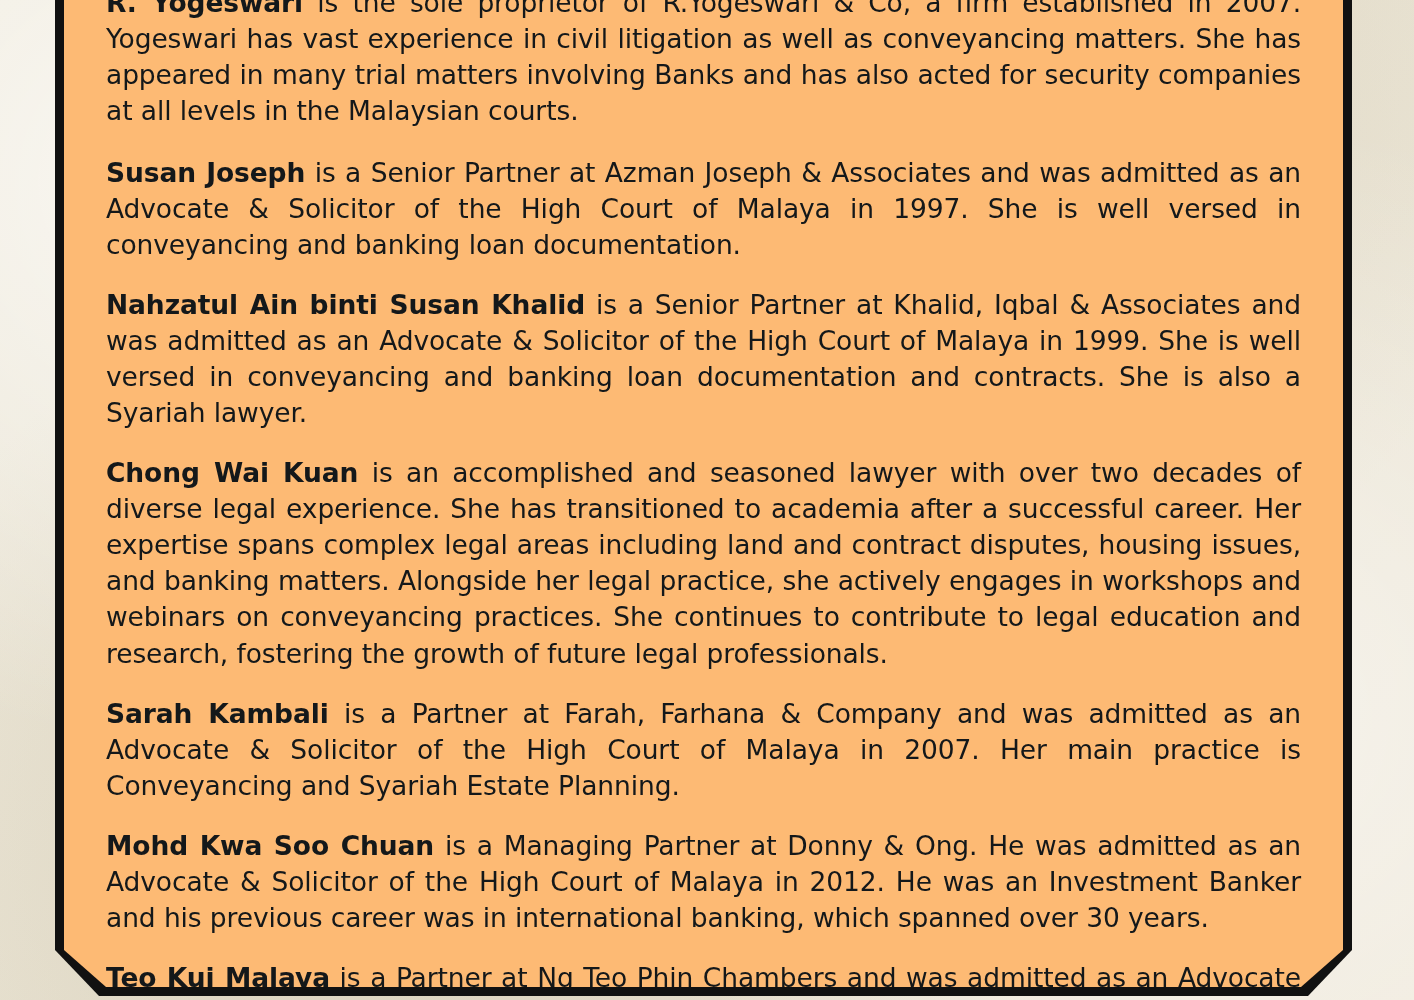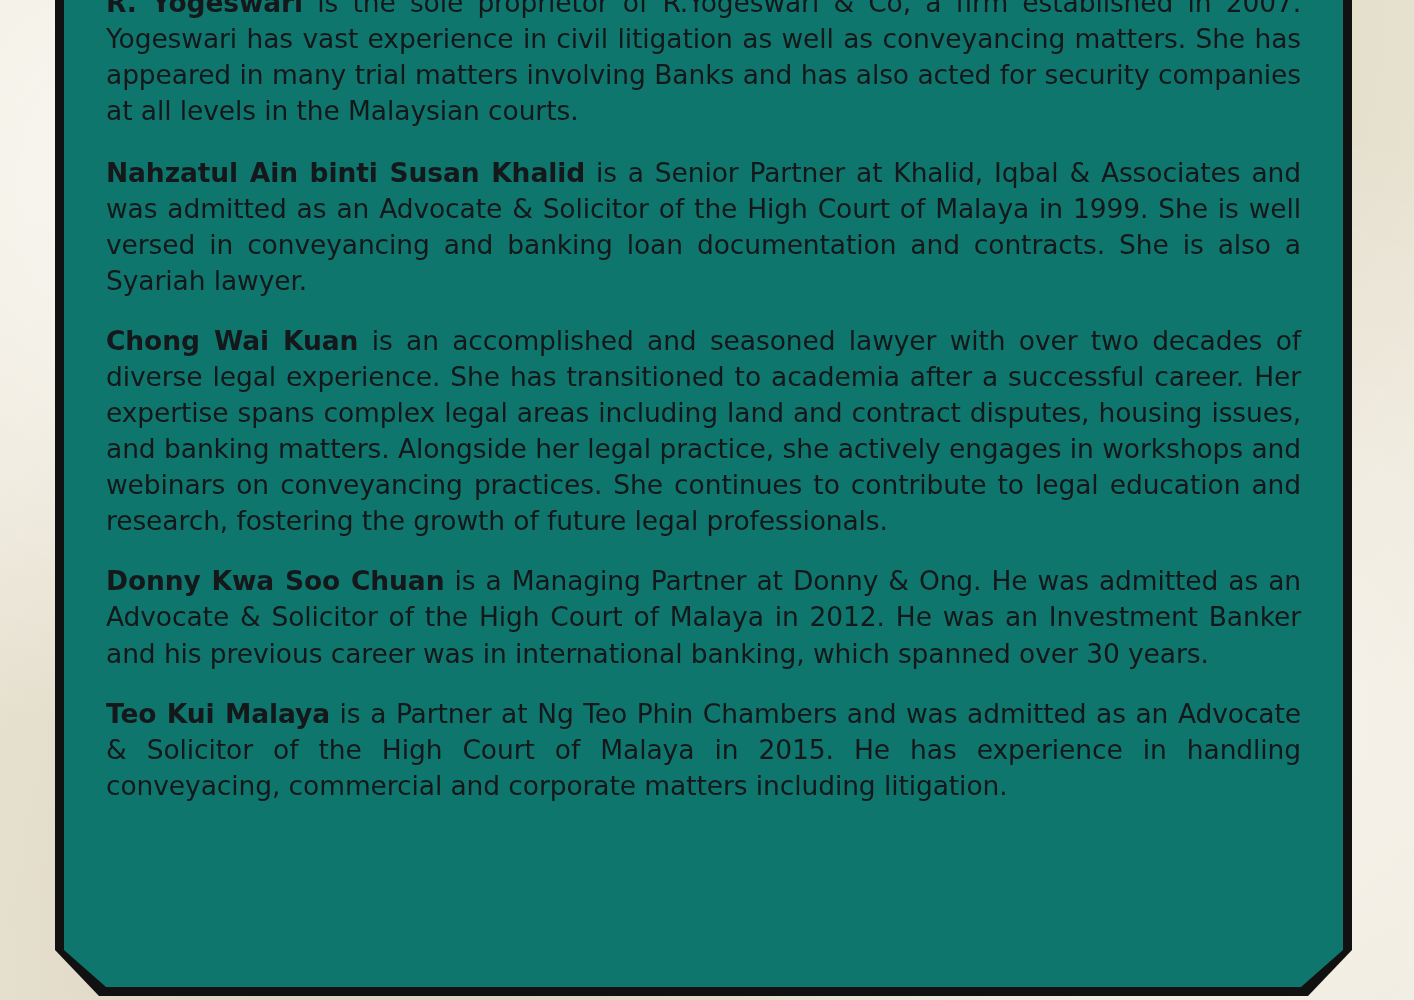--- a/index.html
+++ b/index.html
@@ -46,21 +46,21 @@
       1253px 1006px,
       44px 1006px,
       0px 960px
     );
   }
 
   .doc-panel {
     position: relative;
     width: 100%;
     height: 100%;
-    background: #0f766e;
+    background: #fdba74;
     box-sizing: border-box;
     padding: 0 42px;
     overflow: hidden;
     clip-path: polygon(
       0px 0px,
       1279px 0px,
       1279px 951px,
       1237px 988px,
       42px 988px,
       0px 951px
@@ -100,32 +100,38 @@
 <div class="page-bg"></div>
 
 <div class="doc-frame">
   <div class="doc-panel">
     <div class="content">
 
       <p class="para clipped">
         <span class="name">R. Yogeswari</span><span> is the sole proprietor of R.Yogeswari &amp; Co, a firm established in 2007. Yogeswari has vast experience in civil litigation as well as conveyancing matters. She has appeared in many trial matters involving Banks and has also acted for security companies at all levels in the Malaysian courts.</span>
       </p>
 
+      <p class="para">
+        <span class="name">Susan Joseph</span><span> is a Senior Partner at Azman Joseph &amp; Associates and was admitted as an Advocate &amp; Solicitor of the High Court of Malaya in 1997. She is well versed in conveyancing and banking loan documentation.</span>
+      </p>
 
       <p class="para">
         <span class="name">Nahzatul Ain binti Susan Khalid</span><span> is a Senior Partner at Khalid, Iqbal &amp; Associates and was admitted as an Advocate &amp; Solicitor of the High Court of Malaya in 1999. She is well versed in conveyancing and banking loan documentation and contracts. She is also a Syariah lawyer.</span>
       </p>
 
       <p class="para">
         <span class="name">Chong Wai Kuan</span><span> is an accomplished and seasoned lawyer with over two decades of diverse legal experience. She has transitioned to academia after a successful career. Her expertise spans complex legal areas including land and contract disputes, housing issues, and banking matters. Alongside her legal practice, she actively engages in workshops and webinars on conveyancing practices. She continues to contribute to legal education and research, fostering the growth of future legal professionals.</span>
       </p>
 
+      <p class="para">
+        <span class="name">Sarah Kambali</span><span> is a Partner at Farah, Farhana &amp; Company and was admitted as an Advocate &amp; Solicitor of the High Court of Malaya in 2007. Her main practice is Conveyancing and Syariah Estate Planning.</span>
+      </p>
 
       <p class="para">
-        <span class="name">Donny Kwa Soo Chuan</span><span> is a Managing Partner at Donny &amp; Ong. He was admitted as an Advocate &amp; Solicitor of the High Court of Malaya in 2012. He was an Investment Banker and his previous career was in international banking, which spanned over 30 years.</span>
+        <span class="name">Mohd Kwa Soo Chuan</span><span> is a Managing Partner at Donny &amp; Ong. He was admitted as an Advocate &amp; Solicitor of the High Court of Malaya in 2012. He was an Investment Banker and his previous career was in international banking, which spanned over 30 years.</span>
       </p>
 
       <p class="para">
         <span class="name">Teo Kui Malaya</span><span> is a Partner at Ng Teo Phin Chambers and was admitted as an Advocate &amp; Solicitor of the High Court of Malaya in 2015. He has experience in handling conveyacing, commercial and corporate matters including litigation.</span>
       </p>
 
     </div>
   </div>
 </div>
 

